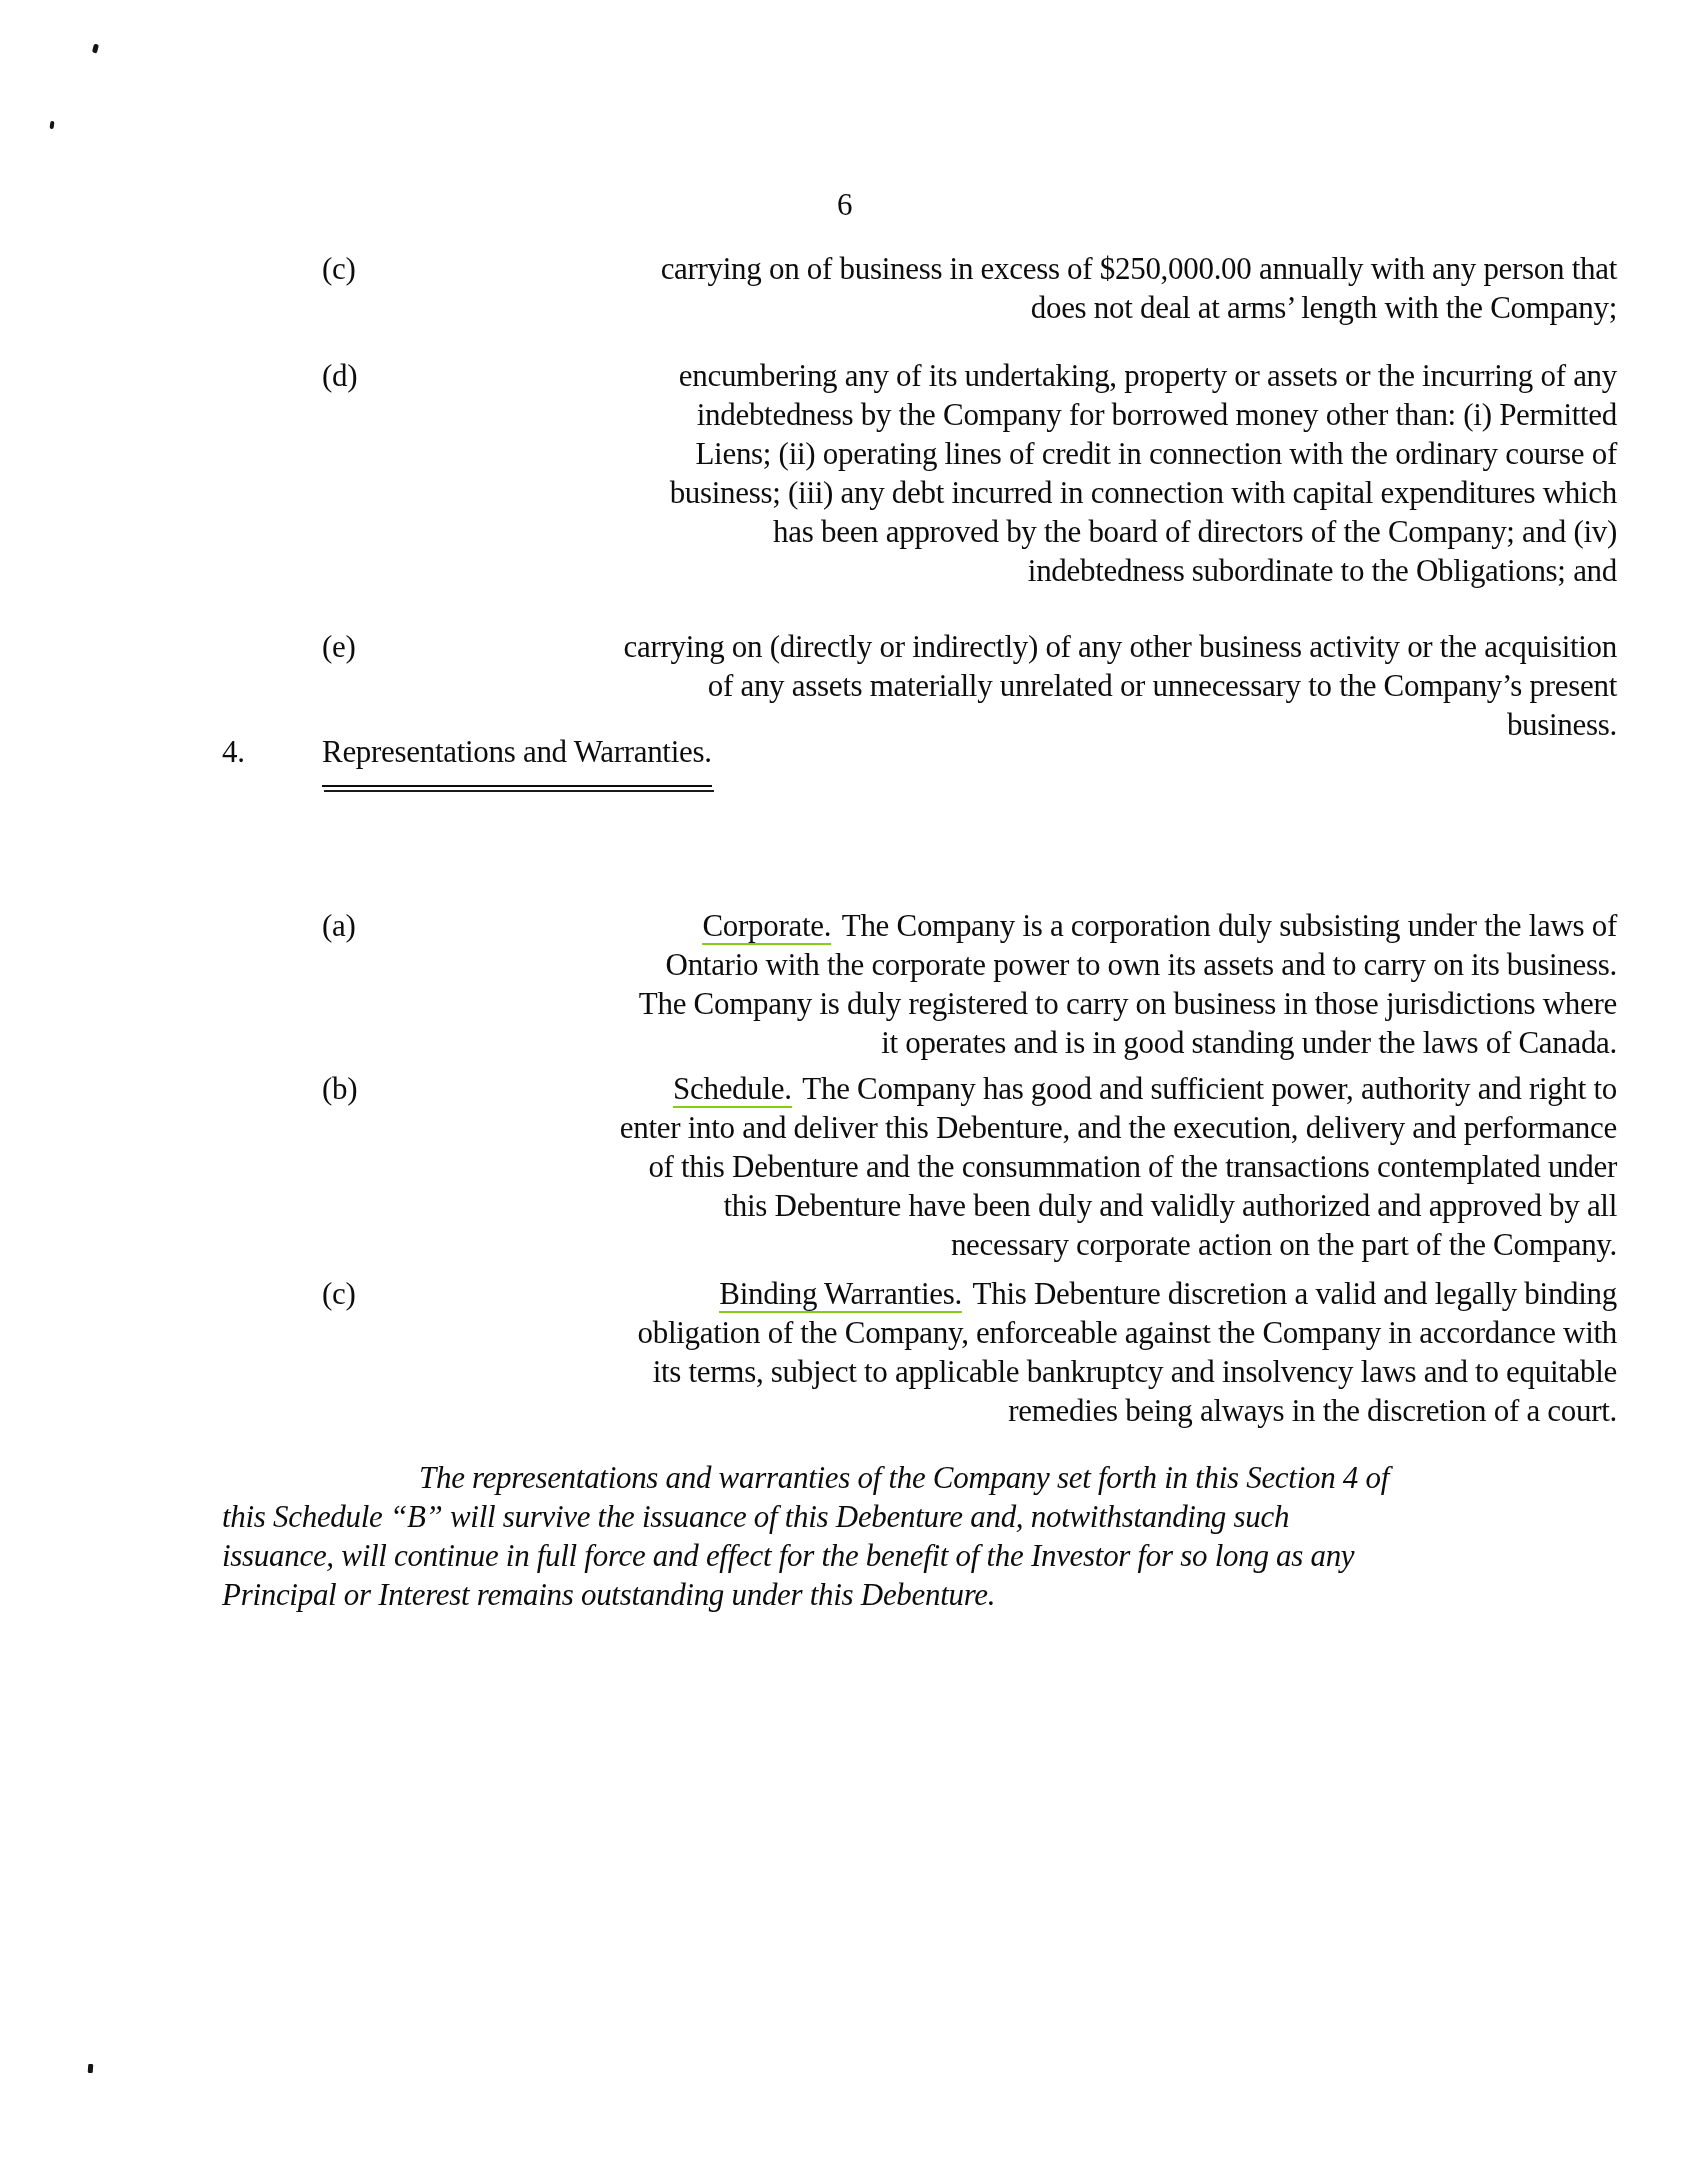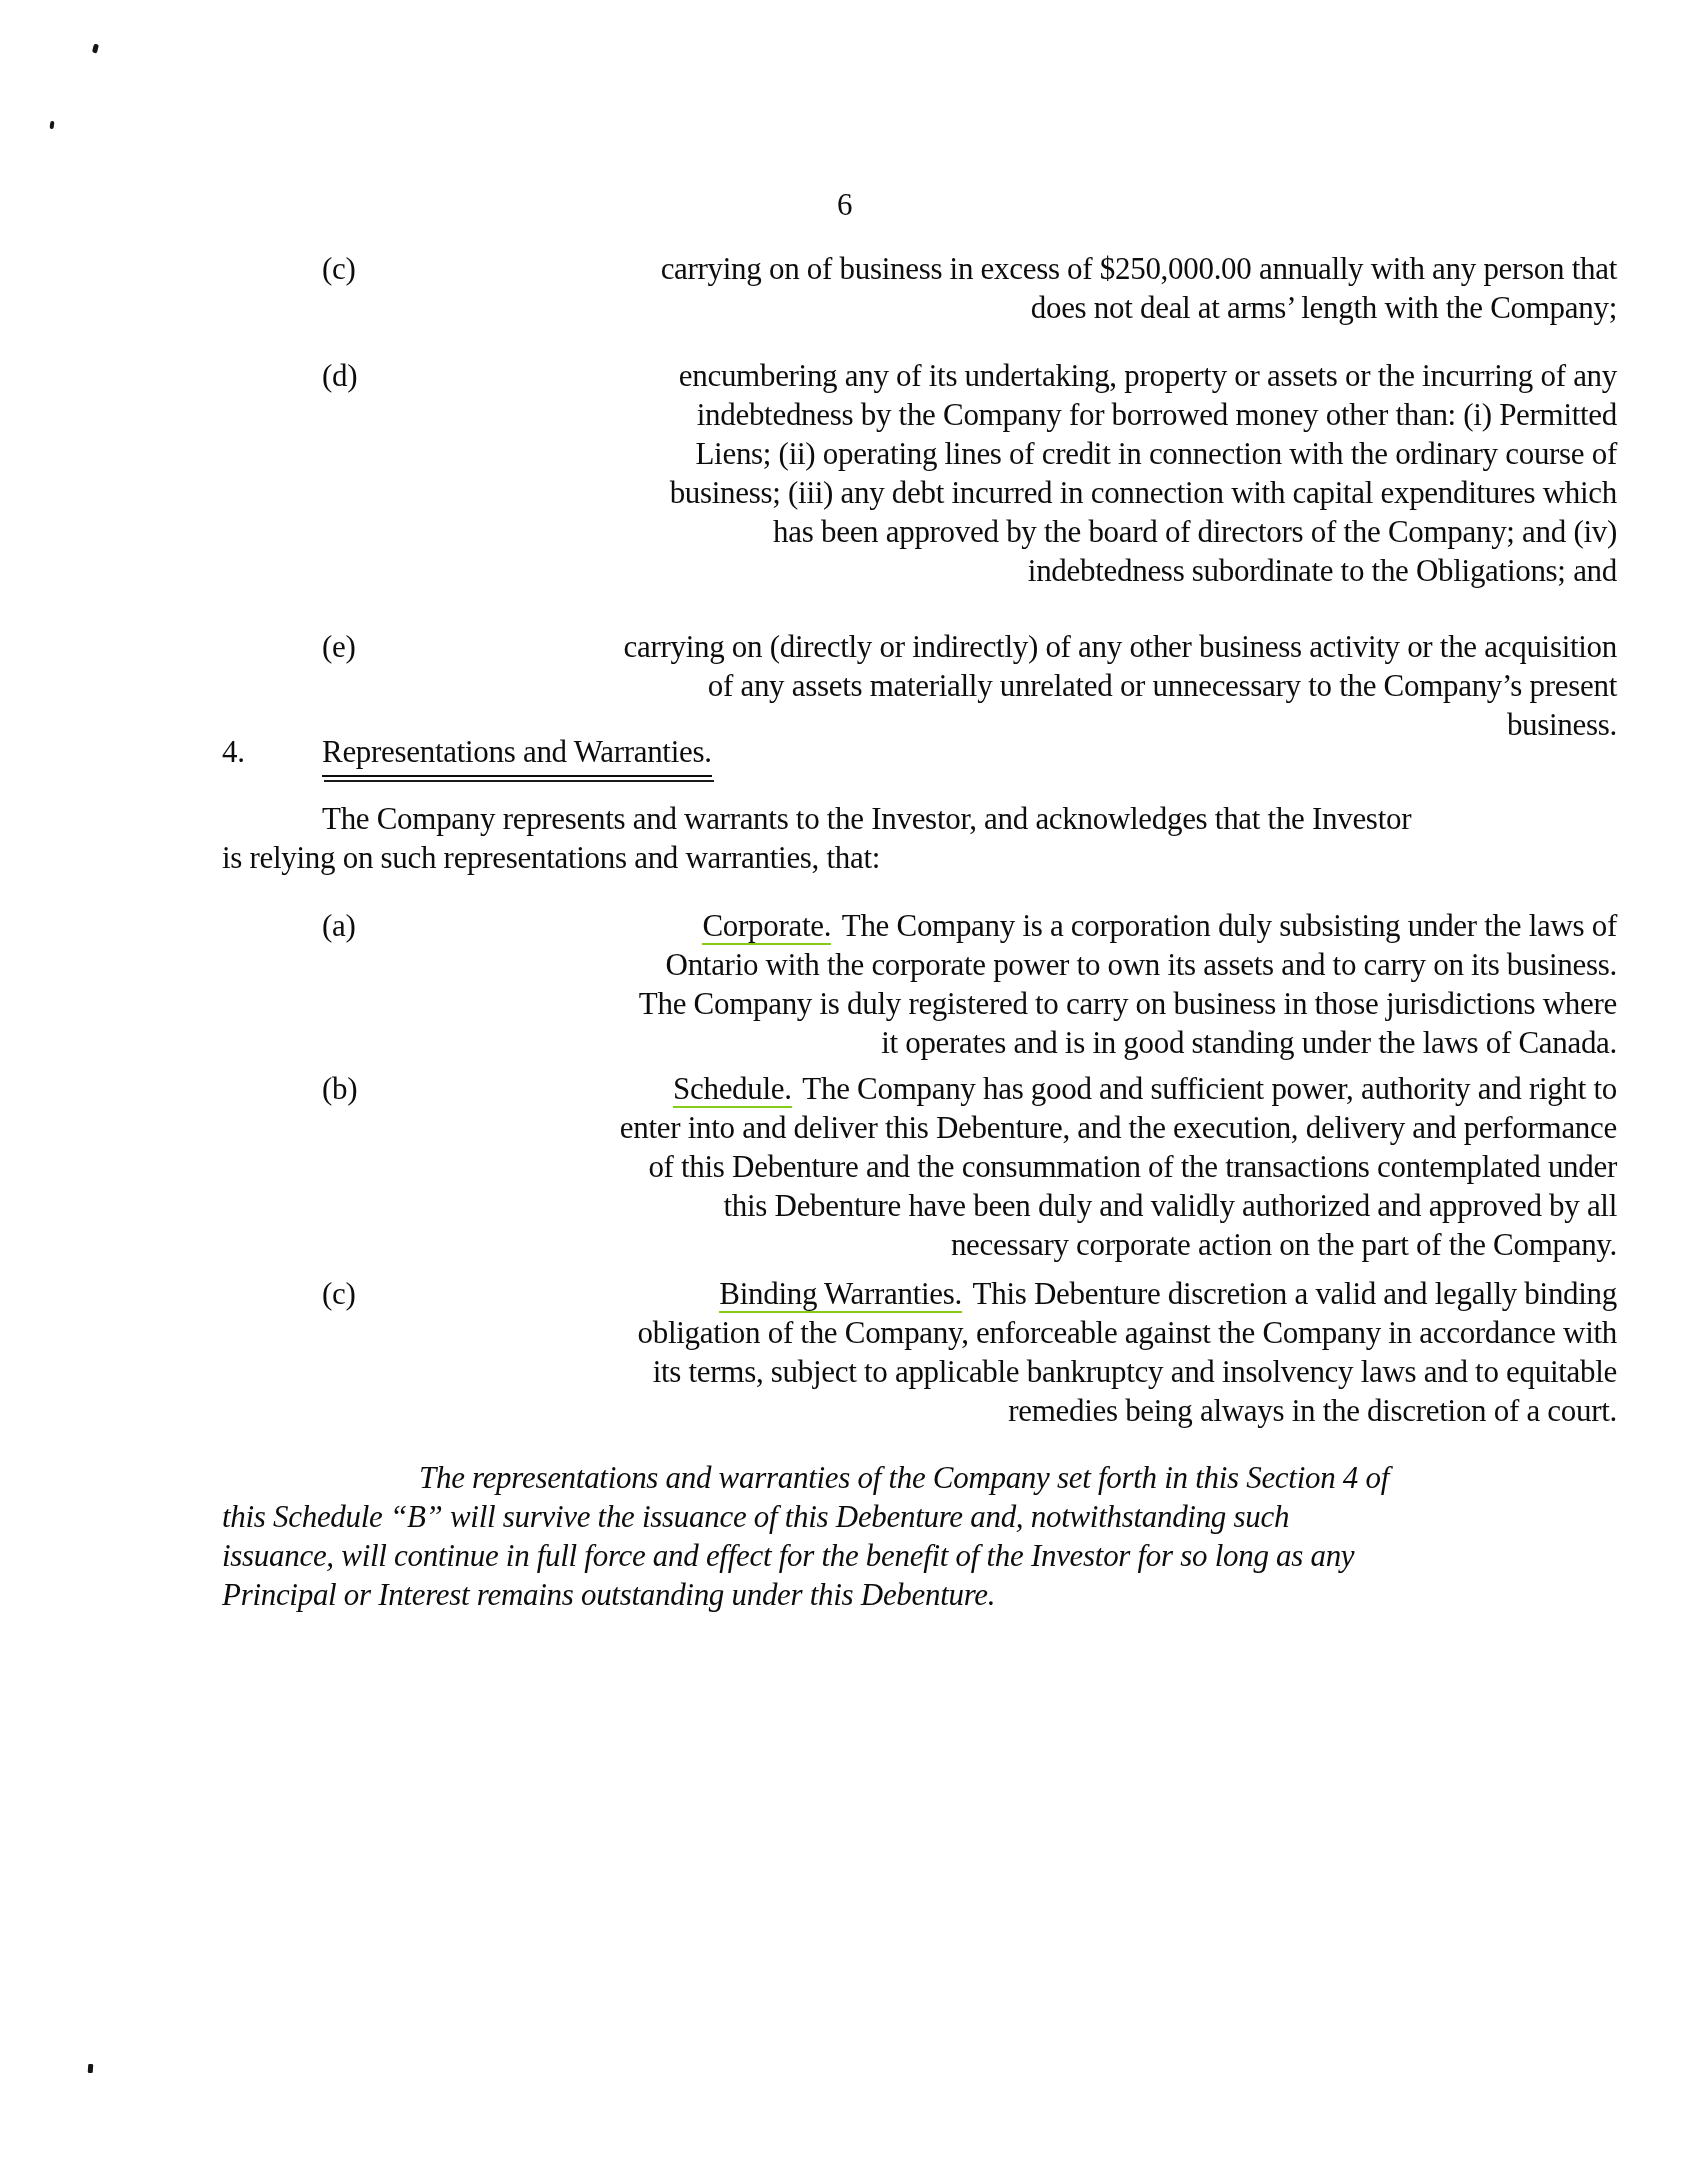--- a/index.html
+++ b/index.html
@@ -32,21 +32,21 @@
     width: 1195px;
     white-space: pre-line;
     text-align: right;
   }
   .sec-num { position: absolute; left: 222px; white-space: nowrap; }
   .sec-title {
     position: absolute;
     left: 322px;
     white-space: nowrap;
     border-bottom: 2.7px solid #0d0d0d;
-    padding-bottom: 4px;
+    padding-bottom: 14px;
   }
   .sec-title::after {
     content: "";
     position: absolute;
     left: 2px;
     right: -2px;
     bottom: -6.6px;
     height: 2px;
     background: #1a1a1a;
   }
@@ -99,22 +99,20 @@
     <div class="list-body doc-text">carrying on (directly or indirectly) of any other business activity or the acquisition
 of any assets materially unrelated or unnecessary to the Company’s present
 business.</div>
   </div>
 
   <div class="block" style="top:732px">
     <span class="sec-num doc-text">4.</span>
     <span class="sec-title doc-text">Representations and Warranties.</span>
   </div>
 
-  <div class="para intro doc-text" style="top:799px">The Company represents and warrants to the Investor, and acknowledges that the Investor
-is relying on such representations and warranties, that:</div>
 
   <div class="block" style="top:906px">
     <span class="list-label doc-text">(a)</span>
     <div class="list-body doc-text"><span class="lead">Corporate.</span><span>The Company is a corporation duly subsisting under the laws of
 Ontario with the corporate power to own its assets and to carry on its business.
 The Company is duly registered to carry on business in those jurisdictions where
 it operates and is in good standing under the laws of Canada.</span></div>
   </div>
 
   <div class="block" style="top:1069px">

